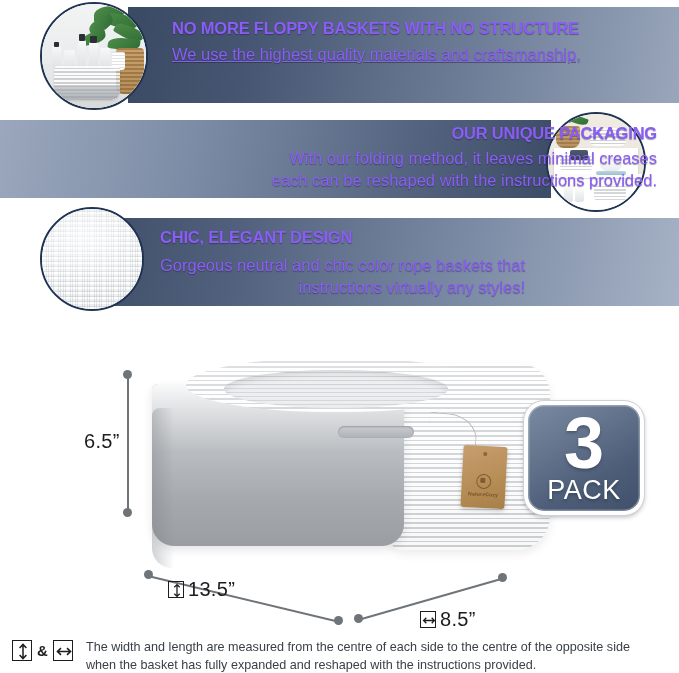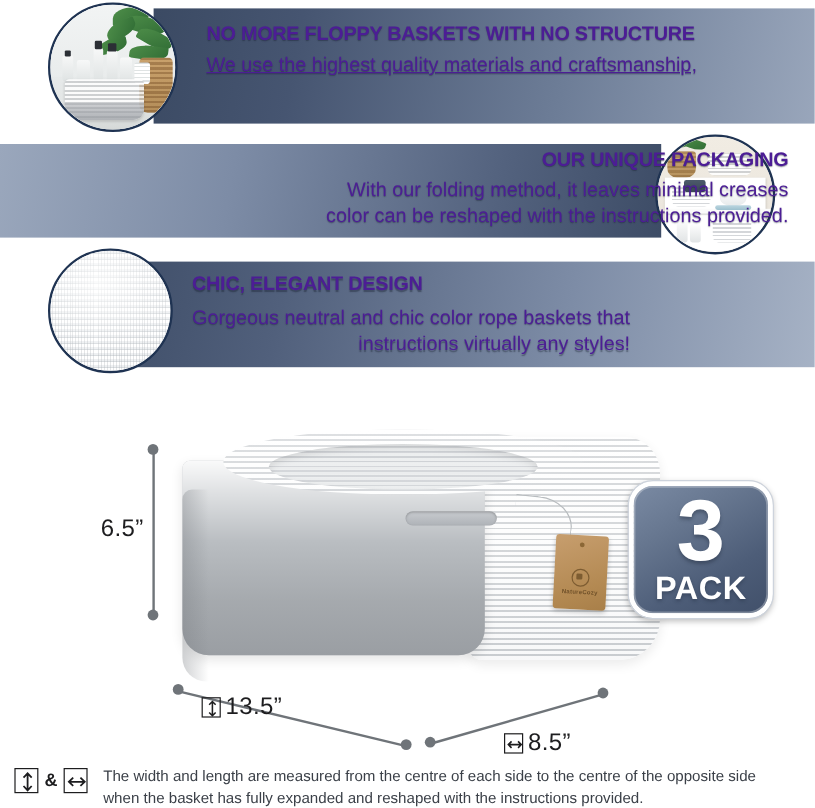--- a/index.html
+++ b/index.html
@@ -38,21 +38,21 @@
   .banner-3 {
     left: 88px;
     top: 218px;
     width: 591px;
     height: 88px;
     background: linear-gradient(100deg, #3e4d67 0%, #51607c 25%, #7d8ca6 65%, #a6b2c5 100%);
   }
 
   .banner-text {
     position: absolute;
-    color: #4c1d95;
+    color: #8b5cf6;
     text-shadow: 0 1px 1px rgba(25,33,48,0.45);
   }
   .b-head {
     font-weight: bold;
     font-size: 16.5px;
     letter-spacing: -0.2px;
     white-space: nowrap;
   }
   .b-body {
     font-size: 16.5px;
@@ -330,21 +330,21 @@
     font-size: 72px;
     font-weight: bold;
     line-height: 1;
     text-shadow: 0 2px 3px rgba(30,40,58,.40);
   }
   .pack-word {
     position: absolute; left: 0; right: 0; bottom: 5px;
     text-align: center;
     color: #ffffff;
     font-size: 27px;
-    font-weight: bold;
+    font-weight: normal;
     letter-spacing: .5px;
     text-shadow: 0 2px 3px rgba(30,40,58,.40);
   }
 
   
   .footer { position: absolute; left: 0; top: 636px; width: 679px; height: 37px; }
   .footer-icons {
     position: absolute; left: 12px; top: 4px;
     display: flex; align-items: center; gap: 5px;
     font-size: 15px; color: #1d1d1f; font-weight: bold;
@@ -412,21 +412,21 @@
   <div class="ph p2-box" style="left:46px;top:70px;width:32px;height:18px;"></div>
   <div class="ph" style="left:16px;top:68px;width:9px;height:20px;
        background:linear-gradient(180deg,#fff,#e1e4e5);border-radius:4px 4px 2px 2px;"></div>
   <div class="ph" style="left:27px;top:72px;width:9px;height:16px;
        background:linear-gradient(180deg,#fff,#e1e4e5);border-radius:4px 4px 2px 2px;"></div>
 </div>
 
 <div class="banner-text b-head t2-head">OUR UNIQUE PACKAGING</div>
 <div class="banner-text b-body t2-body">
   <div>With our folding method, it leaves minimal creases</div>
-  <div>color can be reshaped with the instructions provided.</div>
+  <div>each can be reshaped with the instructions provided.</div>
 </div>
 
 <div class="banner banner-3"></div>
 
 <div class="circle circle-3">
   <div class="ph p3-rope"></div>
   <div class="ph p3-sheen"></div>
 </div>
 
 <div class="banner-text b-head t3-head">CHIC, ELEGANT DESIGN</div>

